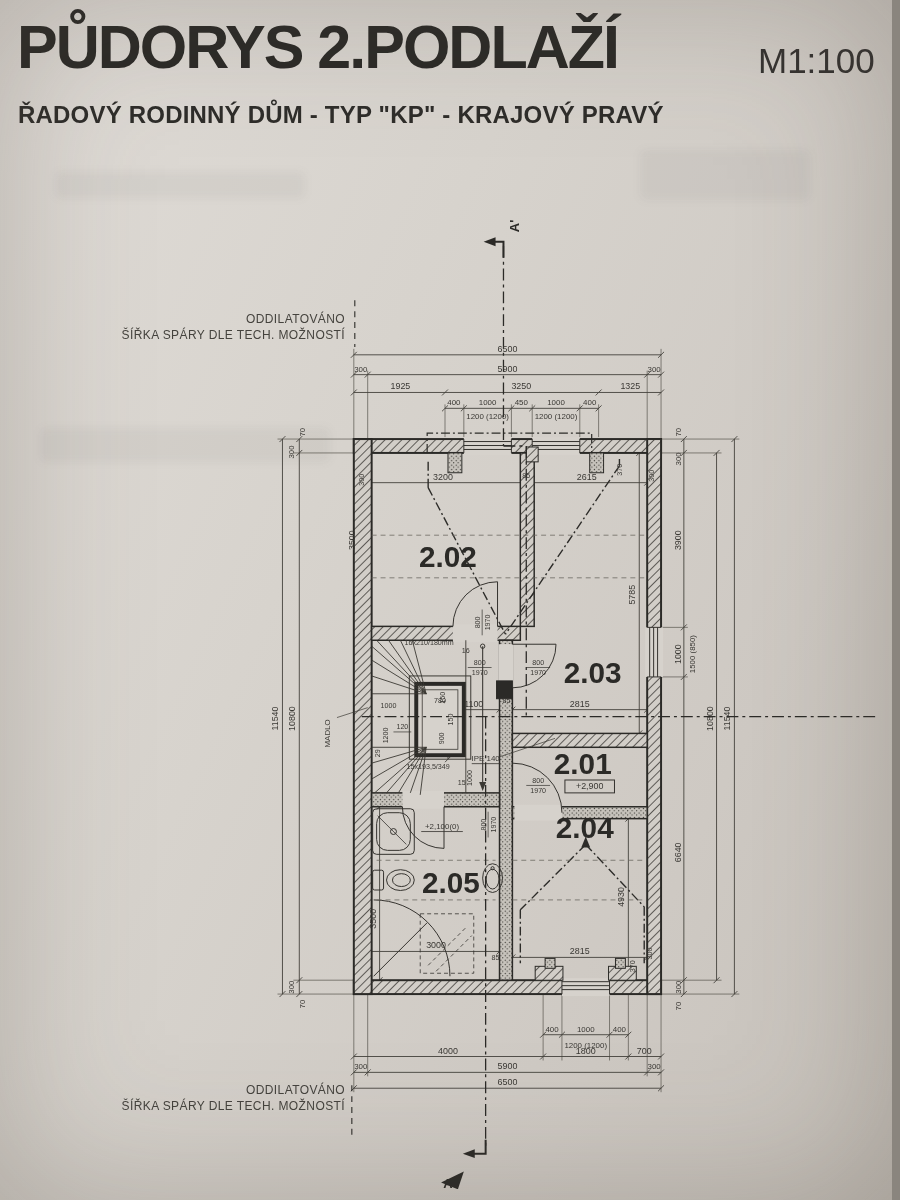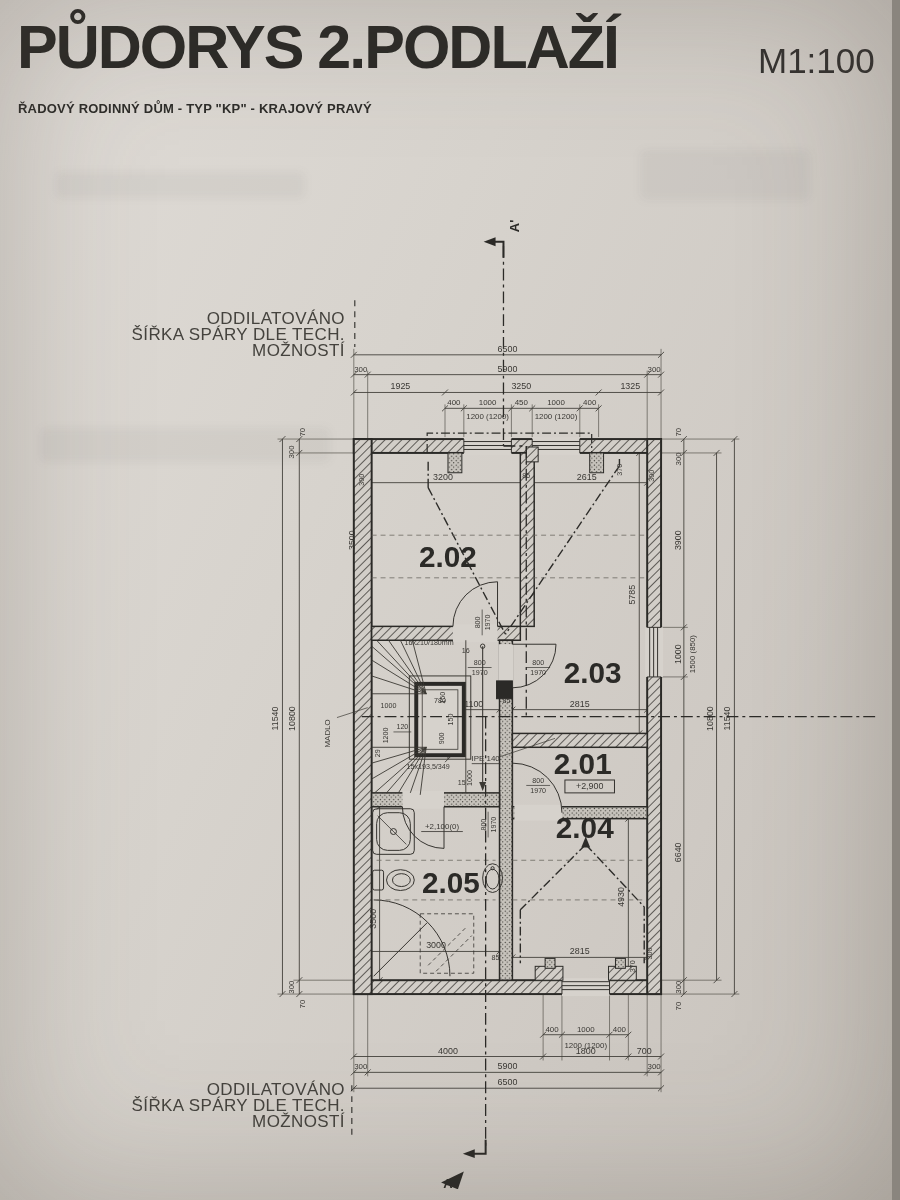--- a/index.html
+++ b/index.html
@@ -5,22 +5,22 @@
   html,body{margin:0;padding:0;background:#8a857e;}
   .sheet{
     position:relative;width:892px;height:1200px;overflow:hidden;
     background:linear-gradient(115deg,#e0dcd7 0%,#d7d3cd 38%,#cec9c3 75%,#c6c1ba 100%);
     font-family:"Liberation Sans", sans-serif;color:#2f2e2b;
   }
   .vignette{position:absolute;inset:0;box-shadow:inset 0 0 150px rgba(80,70,58,.30);pointer-events:none;z-index:9;}
   .ghost{position:absolute;background:rgba(80,75,65,.055);filter:blur(4px);border-radius:6px;}
   .title{position:absolute;left:17px;top:12px;font-size:61px;font-weight:700;letter-spacing:-2px;color:#2b2a27;white-space:nowrap;}
   .scale{position:absolute;left:734px;top:41px;font-size:35px;font-weight:400;color:#343230;margin-left:24px;}
-  .subtitle{position:absolute;left:18px;top:101px;font-size:13px;font-weight:700;letter-spacing:.2px;color:#2e2d2a;white-space:nowrap;text-align:center;}
-  .note{position:absolute;width:247px;text-align:right;font-size:17px;line-height:16px;color:#45433e;letter-spacing:.4px;}
+  .subtitle{position:absolute;left:18px;top:101px;font-size:24px;font-weight:700;letter-spacing:.2px;color:#2e2d2a;white-space:nowrap;text-align:center;}
+  .note{position:absolute;width:247px;text-align:right;font-size:12px;line-height:16px;color:#45433e;letter-spacing:.4px;}
   .note-top{left:98px;top:311px;}
   .note-bottom{left:98px;top:1082px;}
   svg{position:absolute;inset:0;}
   svg text{fill:#3a3834;font-family:"Liberation Sans",sans-serif;text-anchor:middle;}
   .t9{font-size:9px;} .t8{font-size:8px;} .t7{font-size:7.2px;}
   .room{font-size:30px;font-weight:700;fill:#2b2a27;}
   .sec{font-size:13px;font-weight:700;fill:#2b2a27;}
 </style>
 </head>
 <body>

